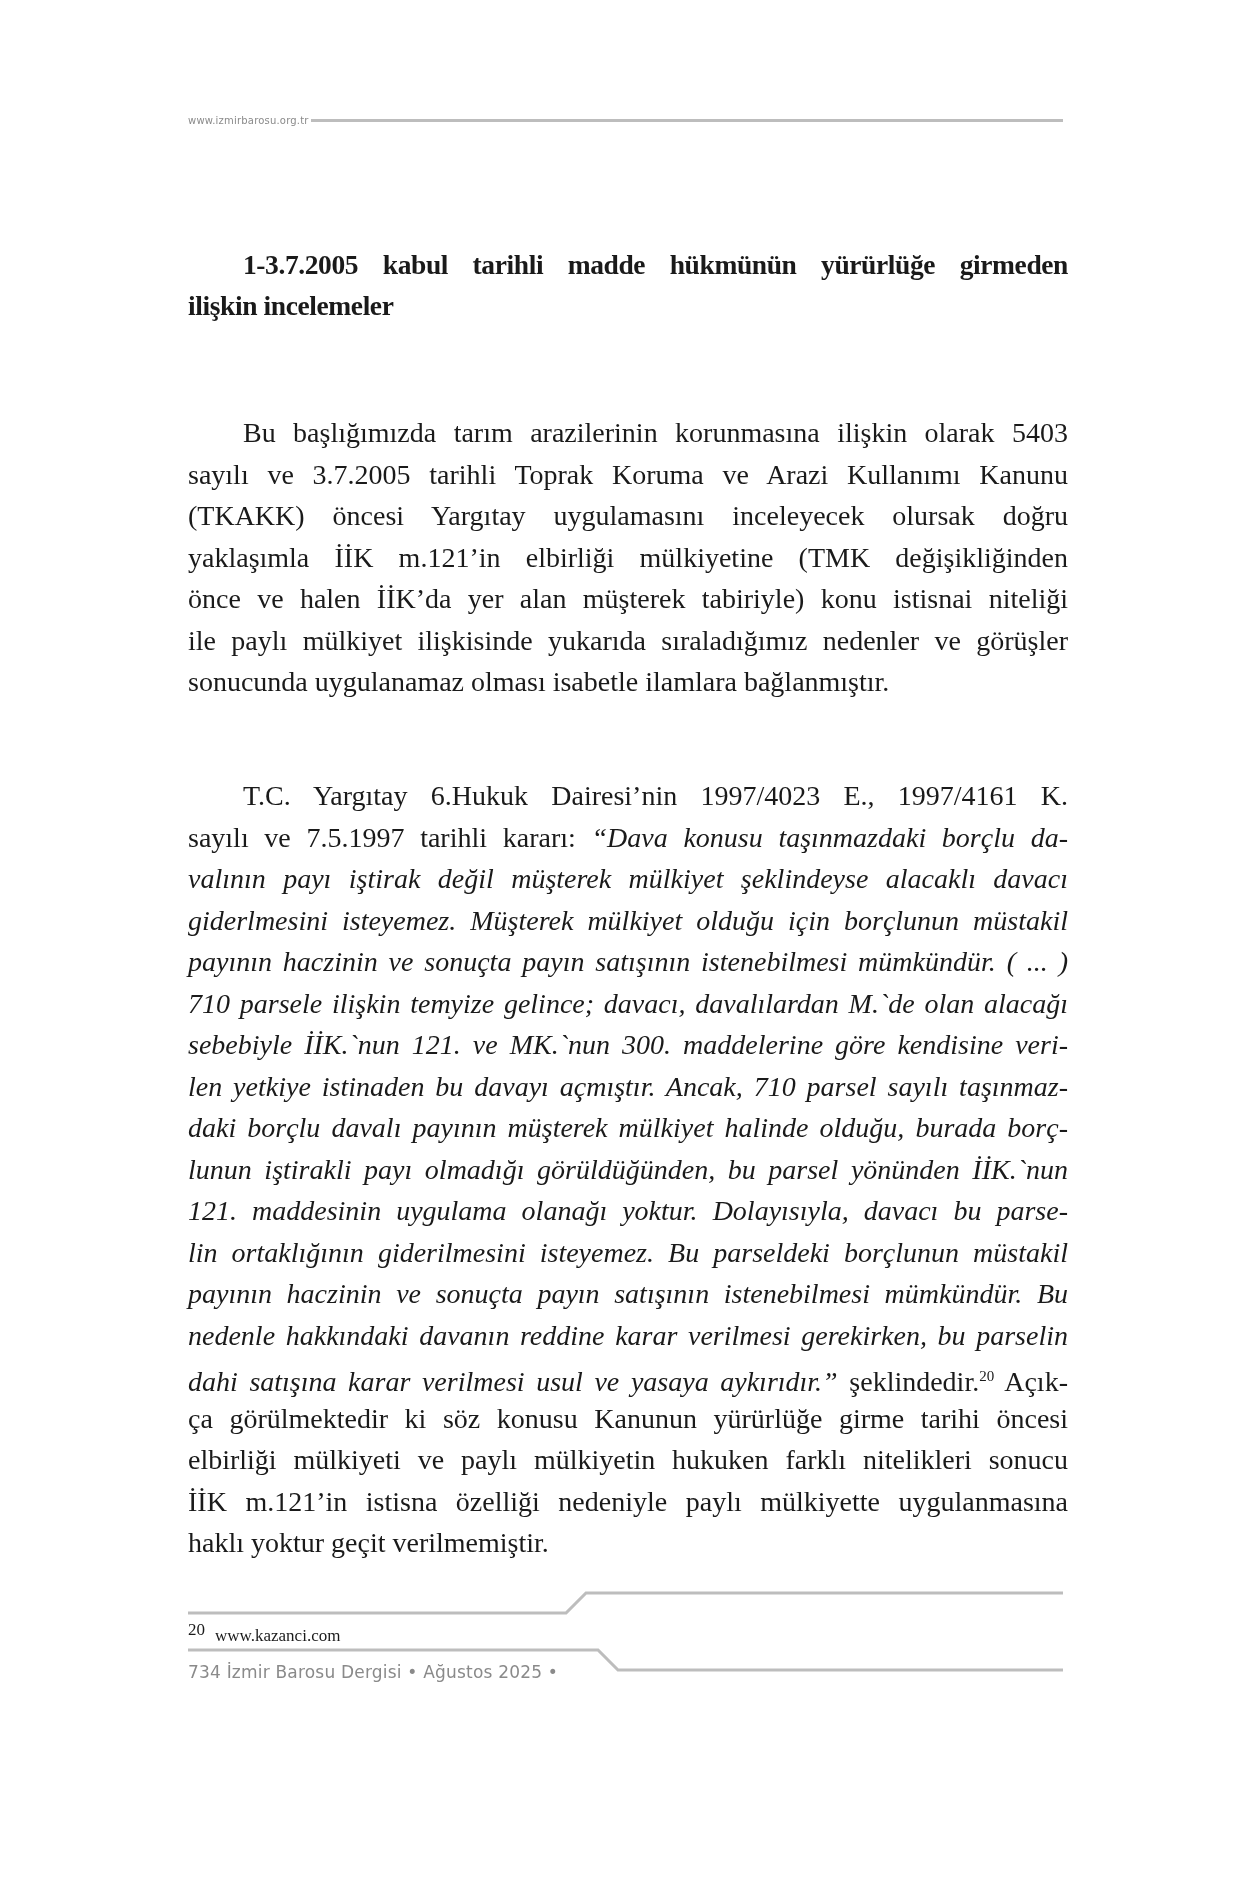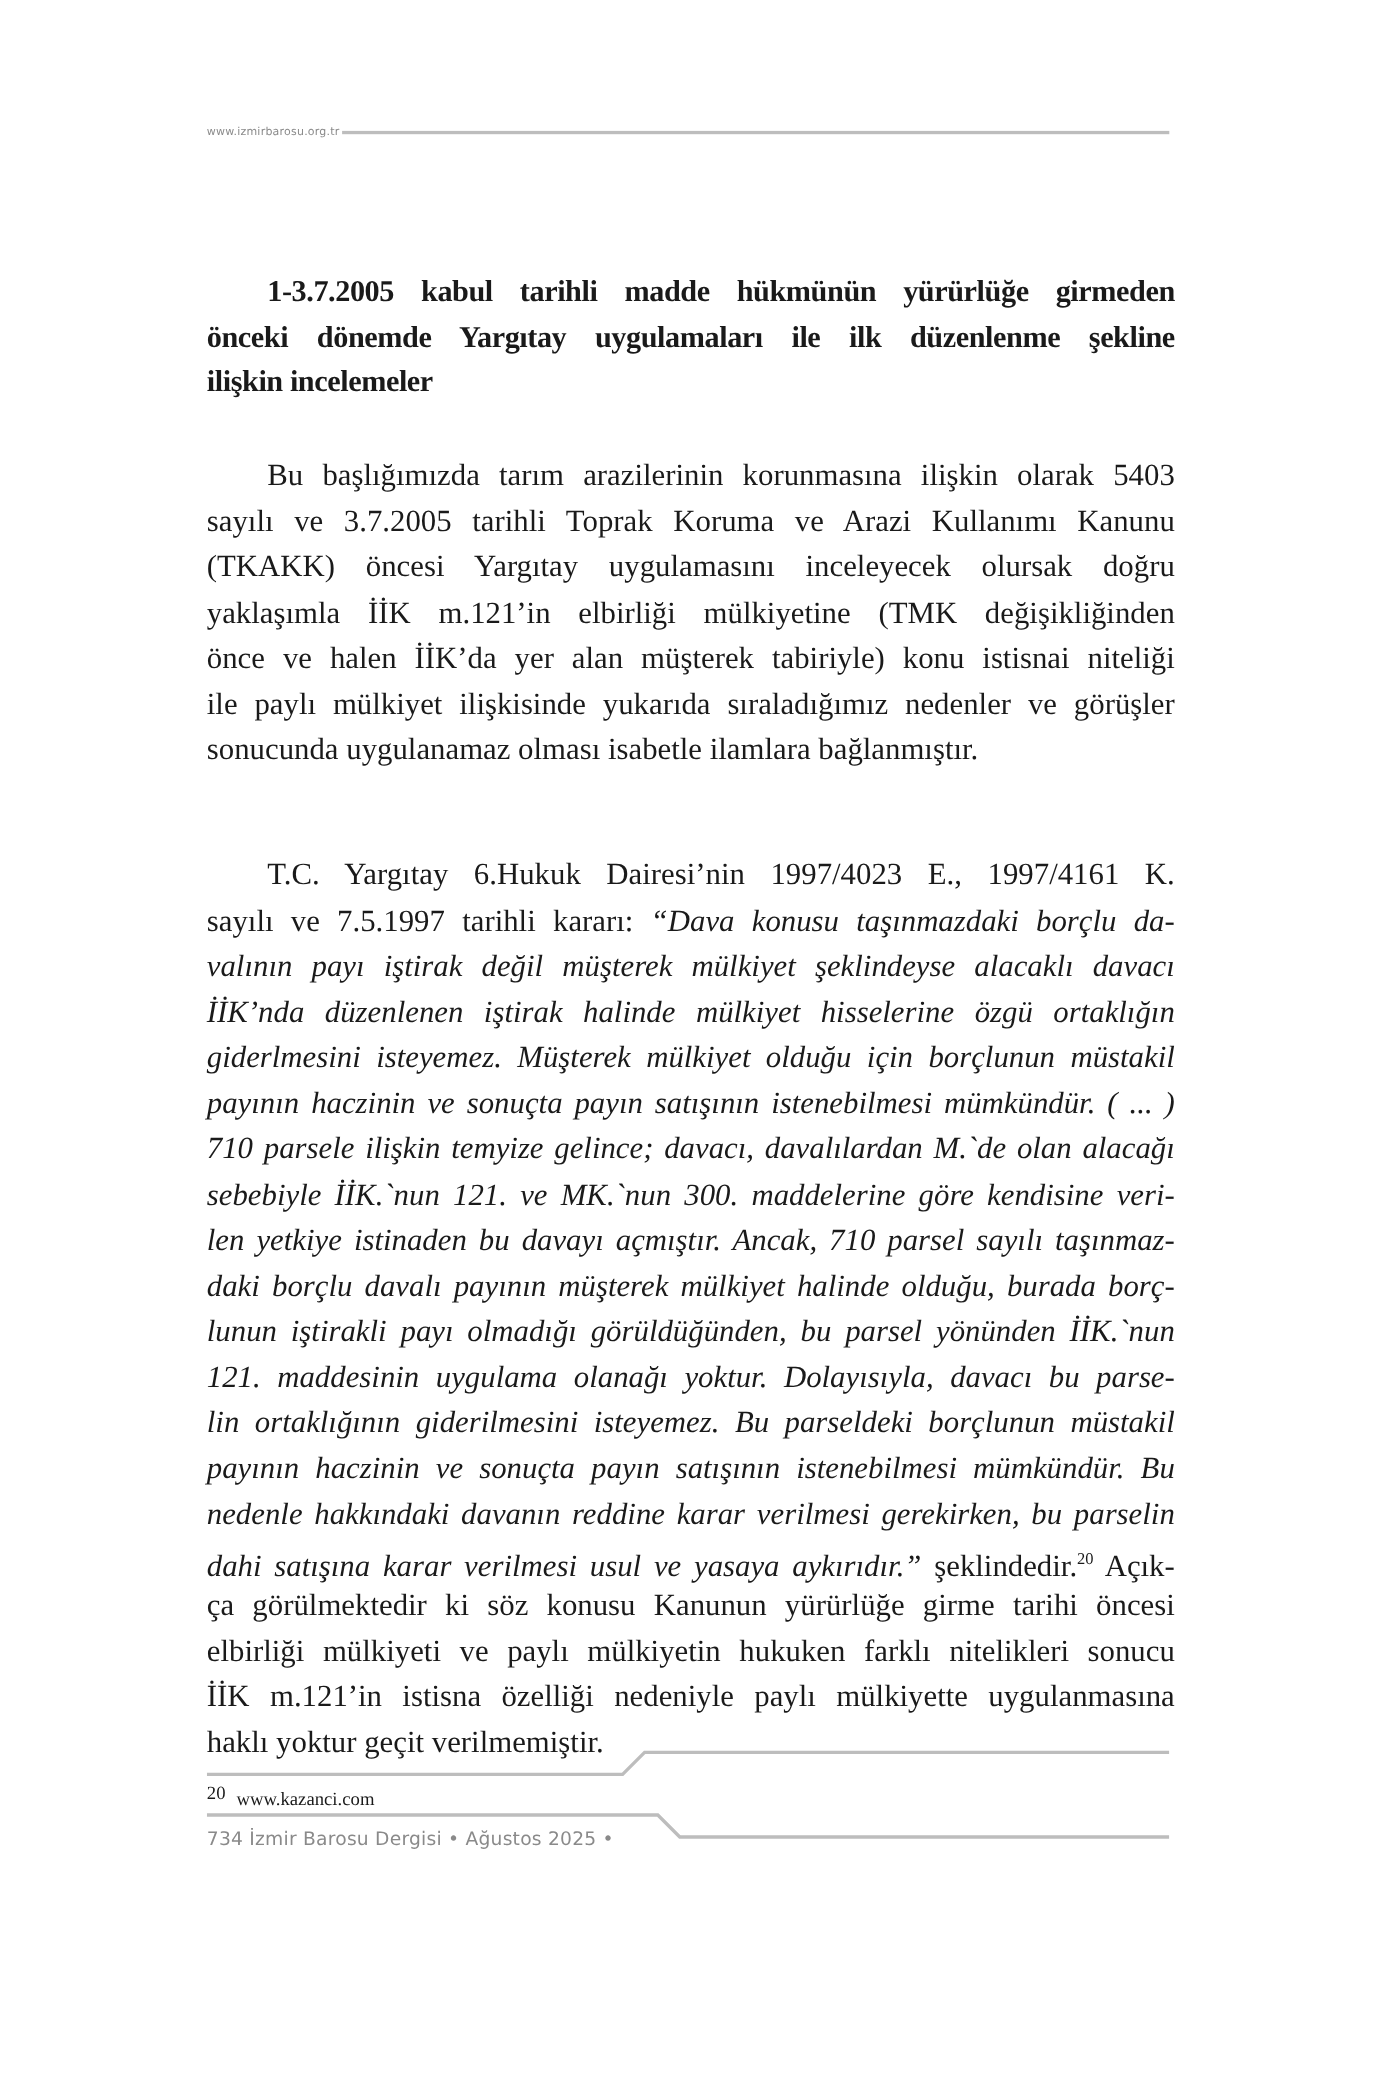--- a/index.html
+++ b/index.html
@@ -30,39 +30,37 @@
 
 <div class="page">
 
   <div class="running-header">
     <span class="url">www.izmirbarosu.org.tr</span>
     <span class="rule"></span>
   </div>
 
   <div class="text-block heading" style="top:245px;">
     <span class="line indent">1-3.7.2005 kabul tarihli madde hükmünün yürürlüğe girmeden</span>
-    <span class="line">önceki dönemde Yargıtay uygulamaları ile ilk düzenlenme şekline</span>
     <span class="line last">ilişkin incelemeler</span>
   </div>
 
   <div class="text-block" style="top:412px;">
     <span class="line indent">Bu başlığımızda tarım arazilerinin korunmasına ilişkin olarak 5403</span>
     <span class="line">sayılı ve 3.7.2005 tarihli Toprak Koruma ve Arazi Kullanımı Kanunu</span>
     <span class="line">(TKAKK) öncesi Yargıtay uygulamasını inceleyecek olursak doğru</span>
     <span class="line">yaklaşımla İİK m.121’in elbirliği mülkiyetine (TMK değişikliğinden</span>
     <span class="line">önce ve halen İİK’da yer alan müşterek tabiriyle) konu istisnai niteliği</span>
     <span class="line">ile paylı mülkiyet ilişkisinde yukarıda sıraladığımız nedenler ve görüşler</span>
     <span class="line last">sonucunda uygulanamaz olması isabetle ilamlara bağlanmıştır.</span>
   </div>
 
   <div class="text-block" style="top:745px;margin-top:30px;">
     <span class="line indent">T.C. Yargıtay 6.Hukuk Dairesi’nin 1997/4023 E., 1997/4161 K.</span>
     <span class="line"><span>sayılı ve 7.5.1997 tarihli kararı: </span><span class="it">“Dava konusu taşınmazdaki borçlu da-</span></span>
     <span class="line it">valının payı iştirak değil müşterek mülkiyet şeklindeyse alacaklı davacı</span>
-    <span class="line it">İİK’nda düzenlenen iştirak halinde mülkiyet hisselerine özgü ortaklığın</span>
     <span class="line it">giderlmesini isteyemez. Müşterek mülkiyet olduğu için borçlunun müstakil</span>
     <span class="line it">payının haczinin ve sonuçta payın satışının istenebilmesi mümkündür. ( ... )</span>
     <span class="line it">710 parsele ilişkin temyize gelince; davacı, davalılardan M.`de olan alacağı</span>
     <span class="line it">sebebiyle İİK.`nun 121. ve MK.`nun 300. maddelerine göre kendisine veri-</span>
     <span class="line it">len yetkiye istinaden bu davayı açmıştır. Ancak, 710 parsel sayılı taşınmaz-</span>
     <span class="line it">daki borçlu davalı payının müşterek mülkiyet halinde olduğu, burada borç-</span>
     <span class="line it">lunun iştirakli payı olmadığı görüldüğünden, bu parsel yönünden İİK.`nun</span>
     <span class="line it">121. maddesinin uygulama olanağı yoktur. Dolayısıyla, davacı bu parse-</span>
     <span class="line it">lin ortaklığının giderilmesini isteyemez. Bu parseldeki borçlunun müstakil</span>
     <span class="line it">payının haczinin ve sonuçta payın satışının istenebilmesi mümkündür. Bu</span>

